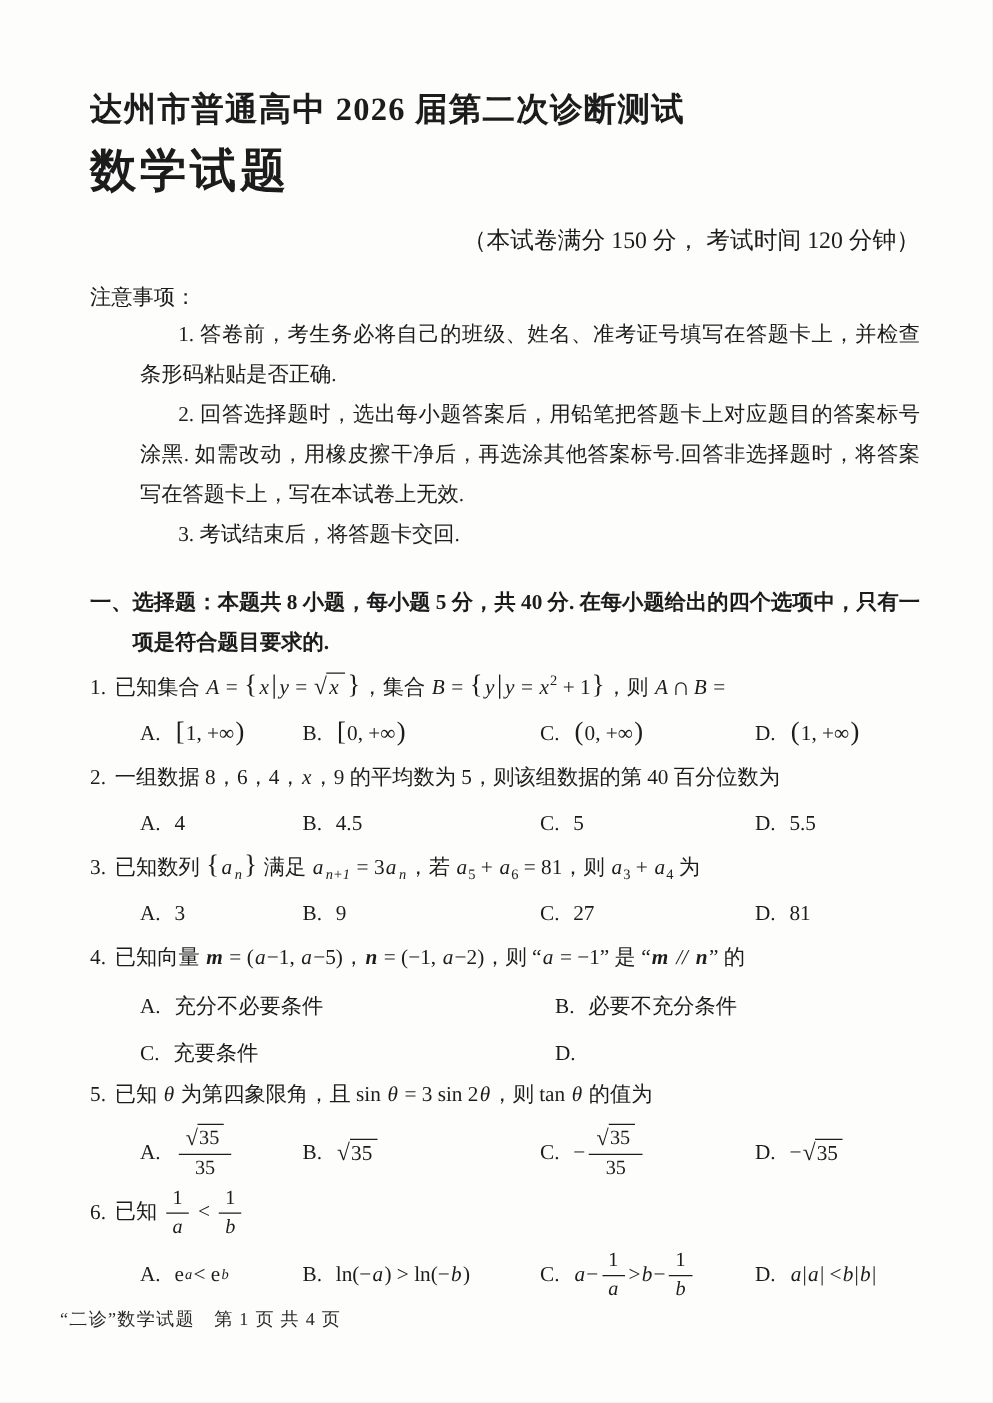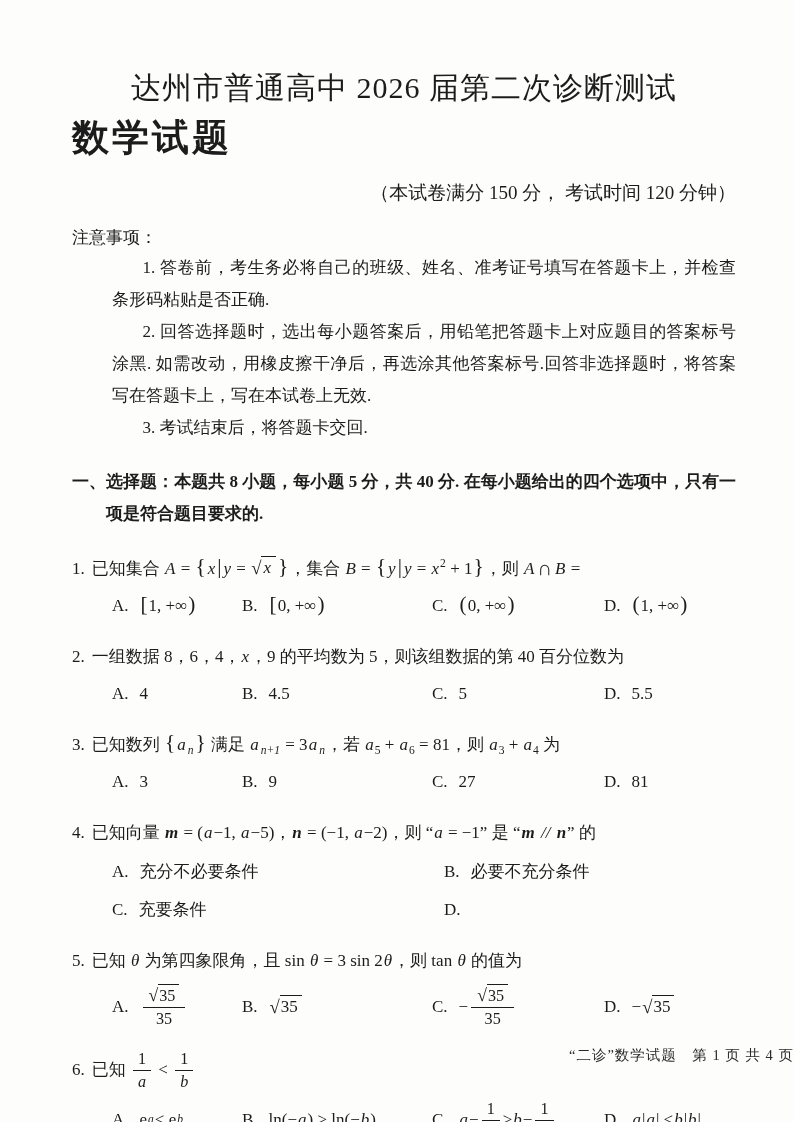--- a/index.html
+++ b/index.html
@@ -11,23 +11,22 @@
   .sheet {
     position: relative;
     width: 794px;
     height: 1122px;
     margin: 0 auto;
     background: #fdfdfc;
     overflow: hidden;
     padding: 70px 58px 0 72px;
   }
   .title {
-    text-align: center;
-    font-size: 30px;
-    font-weight: normal;
+    font-size: 26px;
+    font-weight: bold;
     line-height: 36px;
     letter-spacing: 1px;
   }
   .subtitle {
     text-align: left;
     font-size: 37px;
     font-weight: bold;
     line-height: 48px;
     margin-top: 8px;
     letter-spacing: 3px;
@@ -56,21 +55,21 @@
     font-weight: bold;
     line-height: 32px;
     margin-top: 22px;
     padding-left: 2em;
     text-indent: -2em;
     text-align: justify;
   }
   .question { font-size: 17px; }
   .qstem {
     line-height: 34px;
-    margin-top: 20px;
+    margin-top: 2px;
     white-space: nowrap;
   }
   .qnum { margin-right: 7px; }
   .opts {
     display: grid;
     align-items: center;
     margin: 6px 0 4px 40px;
     line-height: 28px;
   }
   .c4 { grid-template-columns: 130px 190px 172px auto; }
@@ -95,21 +94,21 @@
     line-height: 1.25;
     margin: 0 3px;
     font-size: 0.95em;
   }
   .frac > .num { border-bottom: 1.4px solid #1c1c1c; padding: 0 5px 1px; }
   .frac > .den { padding-top: 1px; }
   .footer {
     position: absolute;
     left: 0; right: 0;
     top: 1046px;
-    text-align: right;
+    text-align: left;
     font-size: 14.5px;
     color: #2a2a2a;
     letter-spacing: 1px;
     padding-left: 48px;
   }
 </style>
 </head>
 <body>
 
 <div class="sheet">

